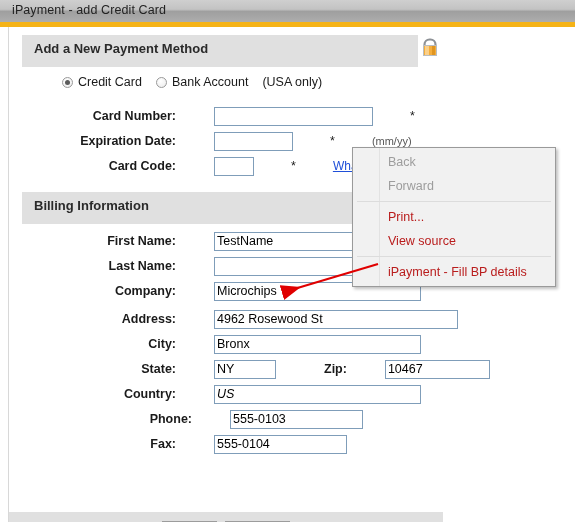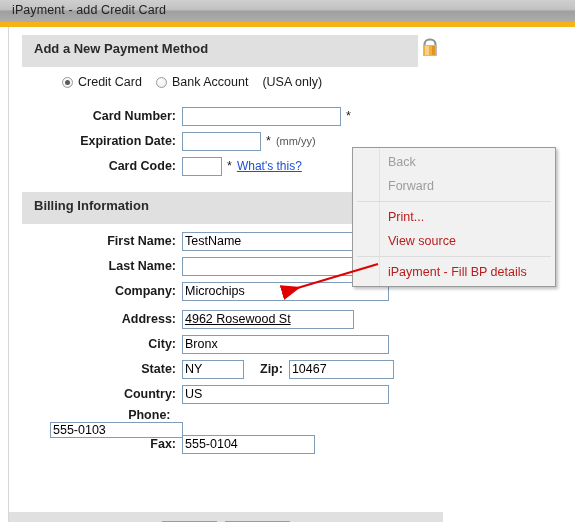--- a/index.html
+++ b/index.html
@@ -113,20 +113,21 @@
   .radio-label { margin-right: 14px; }
   #usa-only-note { color: #1a1a1a; }
 
   
   .frow {
     position: absolute;
     display: flex;
     align-items: center;
     height: 22px;
     white-space: nowrap;
+    gap: 32px;
   }
   .flabel {
     font-size: 12.5px;
     font-weight: bold;
     color: #1a1a1a;
     text-align: right;
     padding-right: 6px;
     box-sizing: border-box;
   }
   .finput {
@@ -305,41 +306,41 @@
     <input class="finput" style="width: 207px;" value="">
   </div>
 
   <div class="frow" style="left:62px; top:253px;">
     <span class="flabel lab-w">Company:</span>
     <input class="finput" style="width: 207px;" value="Microchips">
   </div>
 
   <div class="frow" style="left:62px; top:281px;">
     <span class="flabel lab-w">Address:</span>
-    <input class="finput" style="width: 172px; text-decoration: underline;" value="4962 Rosewood St">
+    <input class="finput" style="width: 244px;" value="4962 Rosewood St">
   </div>
 
   <div class="frow" style="left:62px; top:306px;">
     <span class="flabel lab-w">City:</span>
     <input class="finput" style="width: 207px;" value="Bronx">
   </div>
 
   <div class="frow" style="left:62px; top:331px;">
     <span class="flabel lab-w">State:</span>
     <input class="finput" style="width: 62px;" value="NY">
     <span class="flabel" style="padding-left:16px;">Zip:</span>
     <input class="finput" style="width: 105px;" value="10467">
   </div>
 
   <div class="frow" style="left:62px; top:356px;">
     <span class="flabel lab-w">Country:</span>
-    <input class="finput" style="width: 207px;" value="US">
-  </div>
-
-  <div class="frow" style="left:50px; top:381px;flex-direction:column;">
+    <input class="finput" style="width: 207px; font-style: italic;" value="US">
+  </div>
+
+  <div class="frow" style="left:78px; top:381px;">
     <span class="flabel lab-w">Phone:</span>
     <input class="finput" style="width: 133px;" value="555-0103">
   </div>
 
   <div class="frow" style="left:62px; top:406px;">
     <span class="flabel lab-w">Fax:</span>
     <input class="finput" style="width: 133px;" value="555-0104">
   </div>
 
   <div id="footer">

